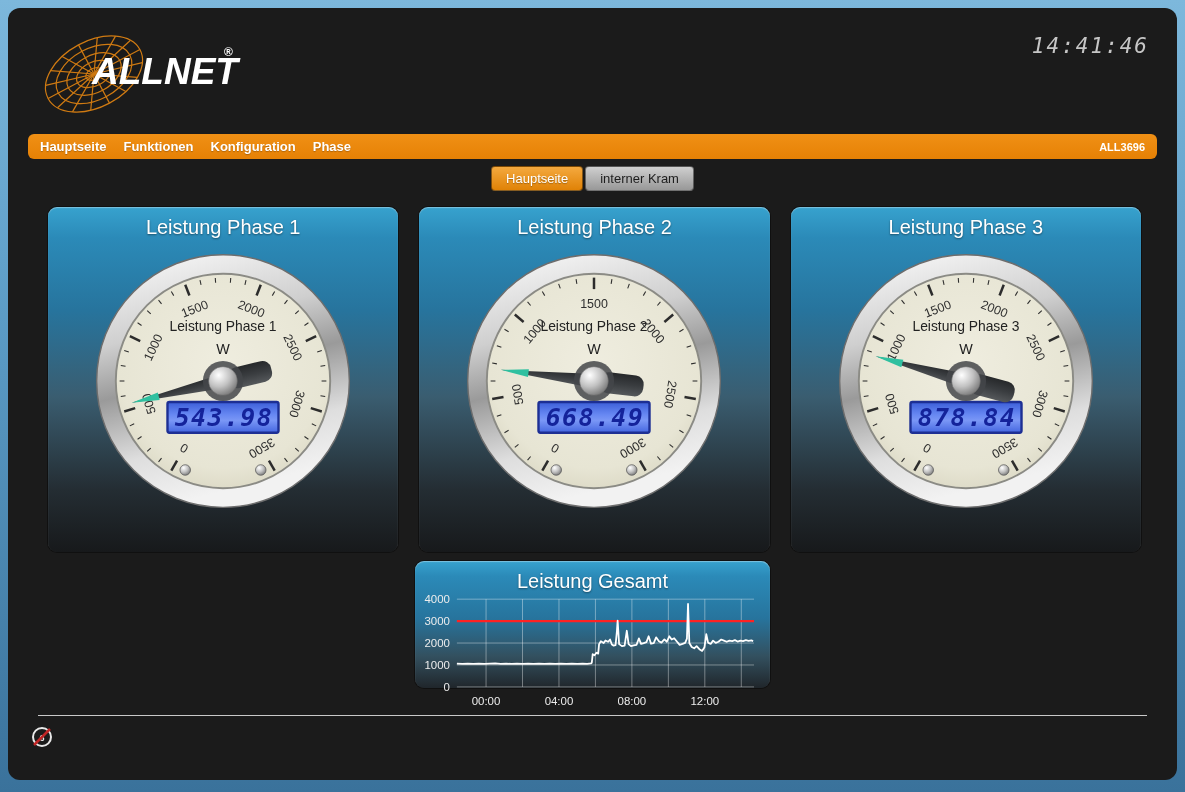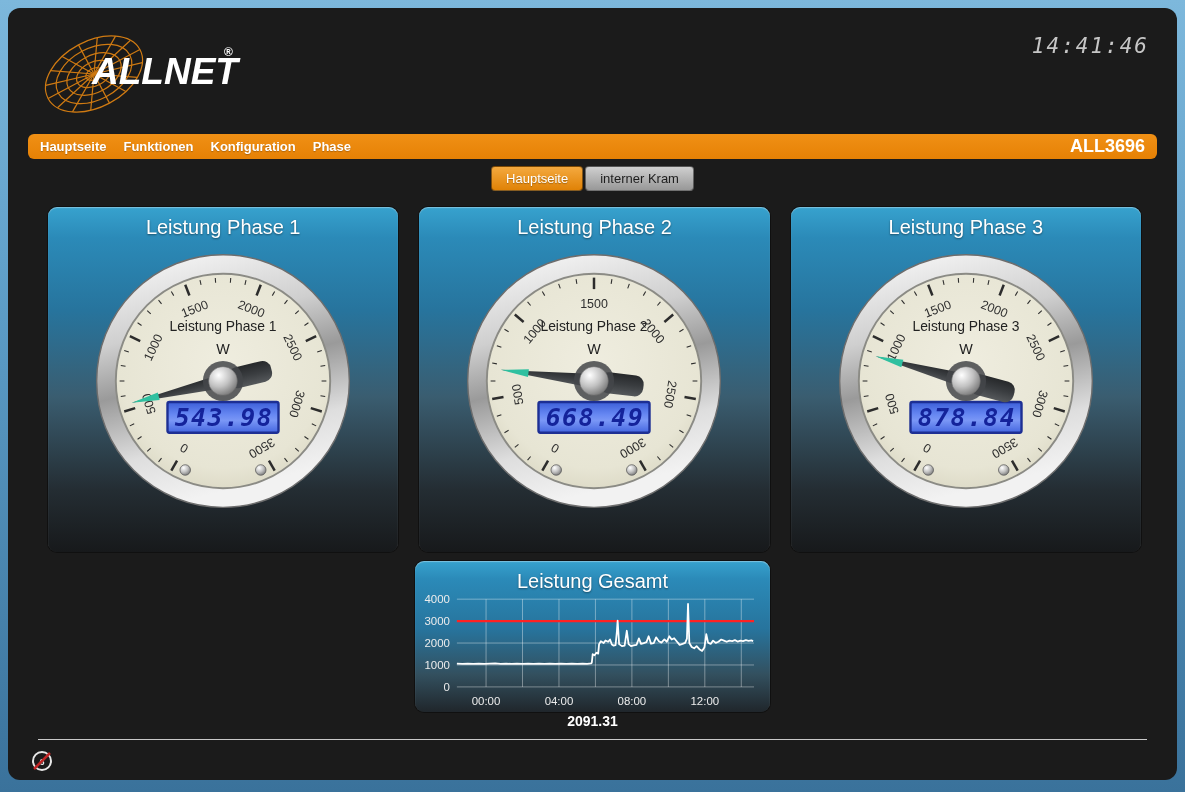--- a/index.html
+++ b/index.html
@@ -23,39 +23,39 @@
     font-family:"DejaVu Sans Mono",monospace;font-style:italic;
     font-size:21px;letter-spacing:2px;color:#c6c6c6;
   }
   
   .navbar{
     margin:0 20px;height:25px;border-radius:6px;
     background:linear-gradient(180deg,#f09015 0%,#e68105 100%);
     display:flex;align-items:center;gap:17px;padding:0 12px;
   }
   .nav-item{color:#ffffff;font-size:13px;font-weight:bold;cursor:pointer;text-shadow:0 1px 1px rgba(0,0,0,0.25);}
-  .nav-device{margin-left:auto;color:#ffffff;font-size:18px;font-weight:bold;}
+  .nav-device{margin-left:auto;color:#ffffff;font-size:11px;font-weight:bold;}
   
   .tabs{display:flex;justify-content:center;gap:2px;margin-top:7px;}
   .tab{font-size:13px;padding:4px 14px;border-radius:4px;border:1px solid rgba(0,0,0,0.45);cursor:pointer;}
   .tab.active{background:linear-gradient(180deg,#f4a93f 0%,#e08206 100%);color:#fff;text-shadow:0 1px 1px rgba(0,0,0,0.3);}
   .tab.inactive{background:linear-gradient(180deg,#cfcfcf 0%,#989898 100%);color:#1d1d1d;}
   
   .panel-row{display:flex;gap:21px;margin:16px 36px 0 40px;}
   .panel{
     width:356px;height:345px;border-radius:9px;box-sizing:border-box;
     background:linear-gradient(180deg,#37a2ce 0%,#2b8ab8 9%,#27749d 30%,#3a5d70 55%,#242d33 82%,#17191b 100%);
     box-shadow:inset 0 1px 1px rgba(255,255,255,0.35),0 0 0 1px rgba(0,0,0,0.4);
   }
   .panel-title{text-align:center;color:#ffffff;font-size:20px;padding-top:9px;text-shadow:0 1px 2px rgba(0,0,0,0.45);}
   .gauge-wrap{width:268px;height:268px;margin:8px auto 0;}
   .gauge-wrap svg{width:100%;height:100%;display:block;}
   
   .chart-panel{
-    width:355px;height:151px;margin:9px auto 0;border-radius:9px;box-sizing:border-box;
+    width:355px;height:127px;margin:9px auto 0;border-radius:9px;box-sizing:border-box;
     background:linear-gradient(180deg,#37a2ce 0%,#2b8ab8 12%,#27749d 45%,#33505f 75%,#20262b 100%);
     box-shadow:inset 0 1px 1px rgba(255,255,255,0.35),0 0 0 1px rgba(0,0,0,0.4);
   }
   .chart-host{width:356px;height:124px;margin-top:0;}
   .chart-host svg{width:355px;height:124px;display:block;}
   .chart-value{text-align:center;color:#ffffff;font-size:14px;font-weight:bold;margin-top:-4px;}
   
   .divider{height:1px;background:#c9c9c9;margin:27px 30px 0;}
   .footer{position:relative;margin-top:9px;text-align:center;color:#9b9b9b;font-size:11px;line-height:1.55;}
   .footer-icon{position:absolute;left:22px;top:0;}
@@ -419,21 +419,20 @@
           <line x1="42" y1="6" x2="340" y2="6" stroke="rgba(255,255,255,0.38)" stroke-width="1"></line>
           <text x="35" y="10" text-anchor="end" font-size="11.5" fill="#ececec">4000</text>
           <line x1="42" y1="28" x2="340" y2="28" stroke="#ff2222" stroke-width="2.2"></line>
           <polyline points="42.0,70.7 47.5,70.9 53.0,70.6 58.5,70.9 63.9,70.7 69.4,70.9 74.9,70.7 80.4,70.5 85.9,70.9 91.4,70.7 96.8,70.9 102.3,70.6 107.8,70.8 113.3,70.7 118.8,70.9 124.3,70.7 129.8,70.9 135.2,70.6 140.7,70.9 146.2,70.7 151.7,70.8 157.2,70.7 162.7,70.9 168.1,70.7 172.7,70.8 176.4,70.5 177.3,69.8 178.2,61.2 180.0,62.3 181.9,59.7 183.7,60.6 184.6,51.1 186.4,48.2 189.2,50.0 191.0,47.4 193.7,48.7 195.6,46.5 197.4,51.5 199.2,52.6 201.1,52.2 202.5,37.9 203.2,27.6 204.7,51.1 207.5,53.1 210.2,52.6 212.4,37.7 214.2,51.1 216.6,53.1 219.3,52.4 222.1,51.8 224.5,45.4 226.7,50.9 229.4,50.0 232.1,49.1 234.3,43.2 236.7,50.7 239.4,50.0 241.8,44.3 244.6,48.2 247.1,49.6 250.1,46.3 252.6,48.7 255.0,43.2 257.4,46.5 259.9,45.2 262.8,48.7 265.4,51.8 268.3,50.9 270.9,49.8 272.7,45.6 273.8,10.8 275.1,50.0 277.5,54.0 280.0,55.3 282.4,53.1 285.2,56.2 287.9,57.9 290.3,54.2 292.1,41.2 293.9,49.6 296.5,50.9 298.9,47.6 301.6,49.8 304.3,48.7 307.1,46.5 309.8,47.6 312.6,48.7 315.3,47.6 318.1,48.0 320.8,47.1 323.5,48.5 326.3,47.6 329.0,48.0 331.8,47.1 334.5,47.8 337.3,47.4 339.1,48.0" fill="none" stroke="#ffffff" stroke-width="1.8" stroke-linejoin="round"></polyline>
           <text x="71.25153374233129" y="112" text-anchor="middle" font-size="11.5" fill="#ececec">00:00</text>
           <text x="144.3803680981595" y="112" text-anchor="middle" font-size="11.5" fill="#ececec">04:00</text>
           <text x="217.5092024539877" y="112" text-anchor="middle" font-size="11.5" fill="#ececec">08:00</text>
           <text x="290.63803680981596" y="112" text-anchor="middle" font-size="11.5" fill="#ececec">12:00</text>
         </svg>
       </div>
-    <div class="chart-value">2091.31</div>
   </div>
 
   <div class="divider"></div>
 
   <div class="footer">
     <svg class="footer-icon" width="24" height="24">
       <circle cx="12" cy="12" r="9" fill="none" stroke="#e8e8e8" stroke-width="2"></circle>
       <text x="12" y="15.5" text-anchor="middle" font-size="9" font-weight="bold" fill="#e8e8e8">6</text>
       <line x1="4" y1="20" x2="20" y2="4" stroke="#c22626" stroke-width="2.5"></line>
     </svg>

